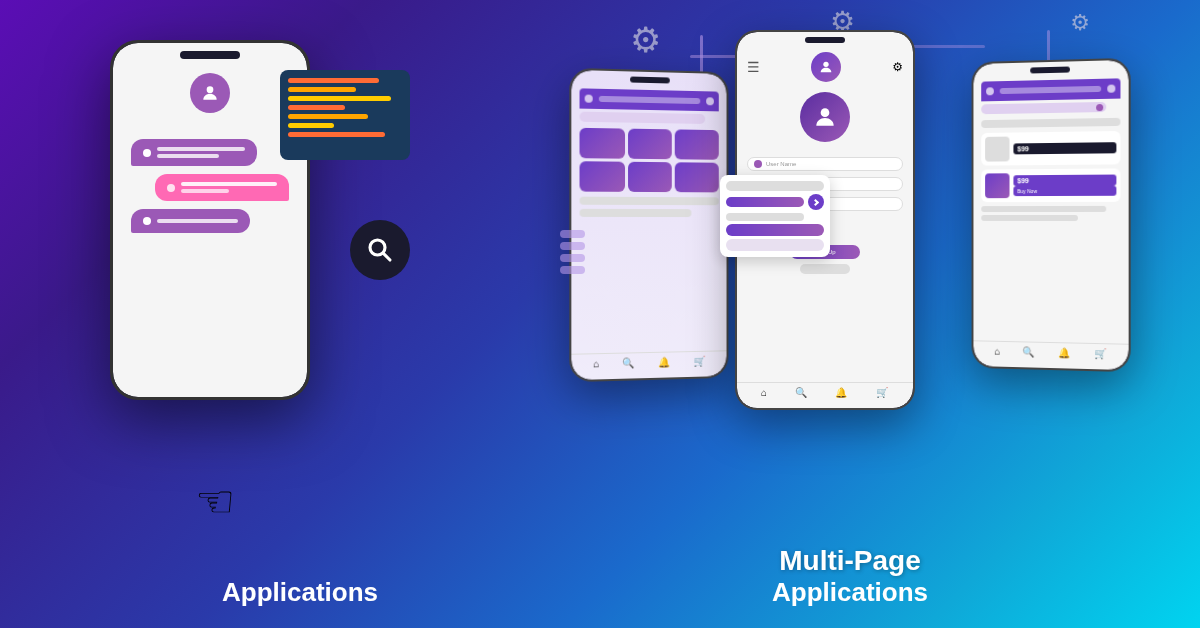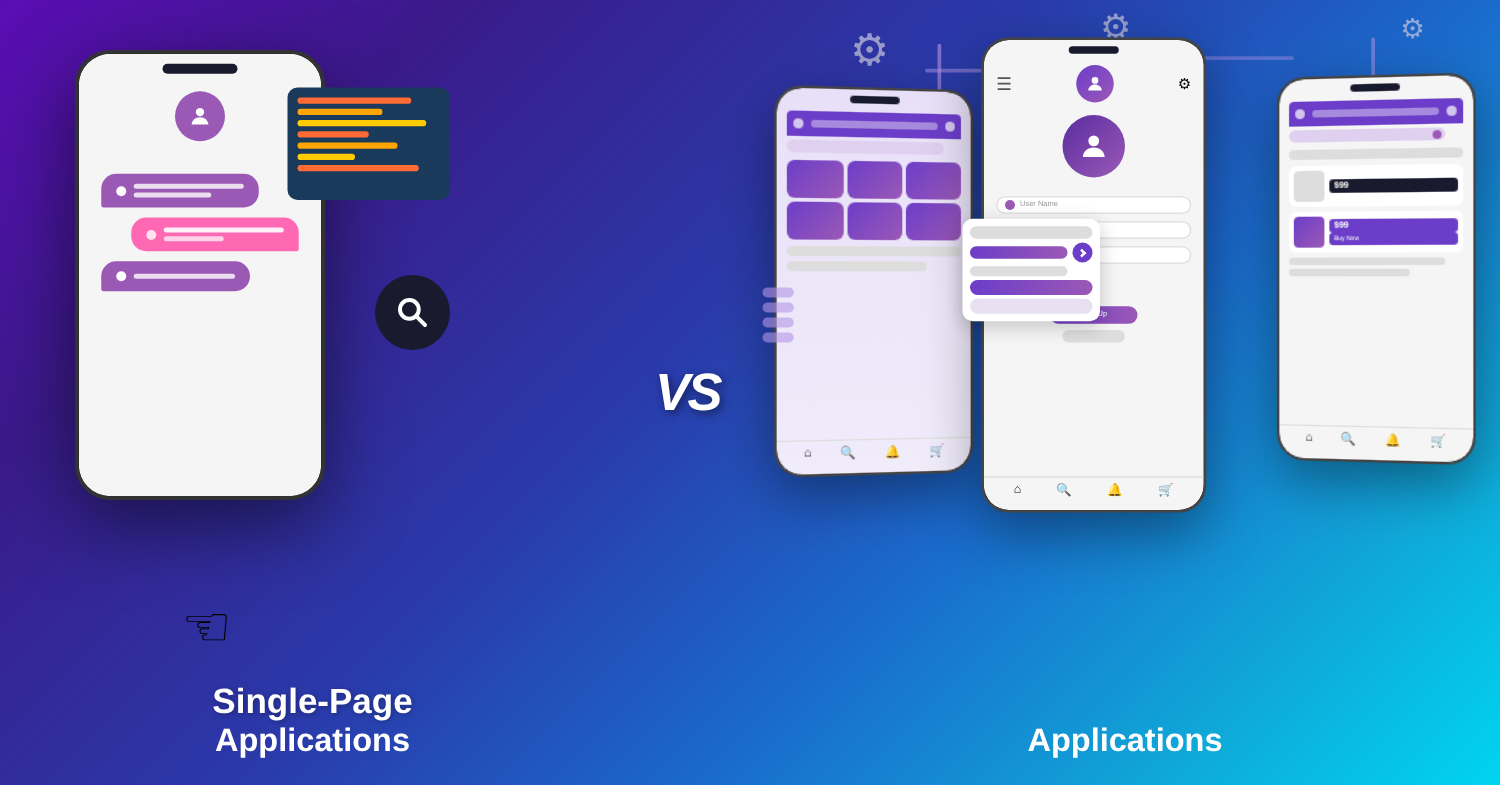--- a/index.html
+++ b/index.html
@@ -491,29 +491,25 @@
         <circle cx="10" cy="10" r="6" stroke="white" stroke-width="2.5"></circle>
         <line x1="14.5" y1="14.5" x2="20" y2="20" stroke="white" stroke-width="2.5" stroke-linecap="round"></line>
       </svg>
     </div>
 
     <div class="hand-cursor" style="position: absolute; bottom: 100px; left: 145px; font-size: 45px;">
       ☞
     </div>
 
     <div class="section-label">
-      <span class="label-bold">Single-Page</span>
       <span class="label-normal">Applications</span>
     </div>
 
   </div>
 
-  <div class="vs-section">
-    <span class="vs-text">VS</span>
-  </div>
 
   <div class="right-section">
 
     <div class="gear gear-tl">⚙</div>
     <div class="gear" style="top: 5px; left: 280px; font-size: 28px;">⚙</div>
     <div class="gear" style="top: 10px; right: 60px; font-size: 22px;">⚙</div>
 
     <div style="position:absolute; top: 35px; left: 150px; width: 3px; height: 50px; background: rgba(180,150,230,0.6); border-radius: 2px;"></div>
     <div style="position:absolute; top: 35px; left: 280px; width: 3px; height: 40px; background: rgba(180,150,230,0.6); border-radius: 2px;"></div>
     <div style="position:absolute; top: 30px; right: 100px; width: 3px; height: 55px; background: rgba(180,150,230,0.5); border-radius: 2px;"></div>
@@ -656,18 +652,19 @@
         <div style="position:absolute;bottom:6px;left:0;right:0;padding:4px 10px;border-top:1px solid #ddd;display:flex;justify-content:space-around;">
           <span style="font-size:10px;">⌂</span>
           <span style="font-size:10px;">🔍</span>
           <span style="font-size:10px;">🔔</span>
           <span style="font-size:10px;">🛒</span>
         </div>
       </div>
     </div>
 
     <div class="section-label">
+      <span class="label-bold">Multi-Page</span>
       <span class="label-normal">Applications</span>
     </div>
 
   </div>
 
 </div>
 
 </body></html>

